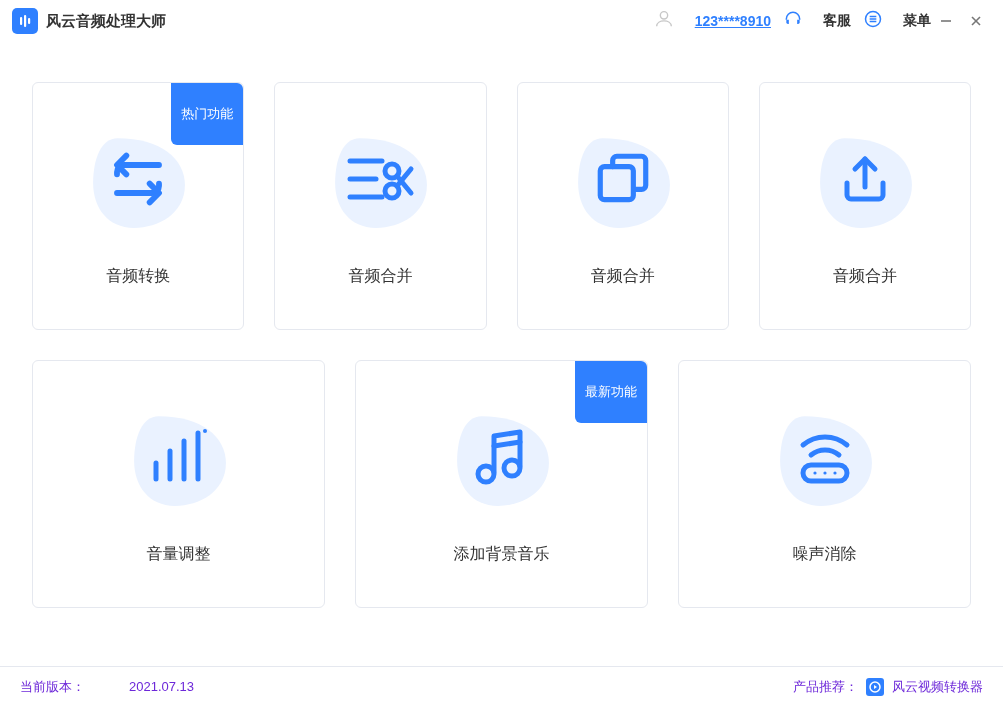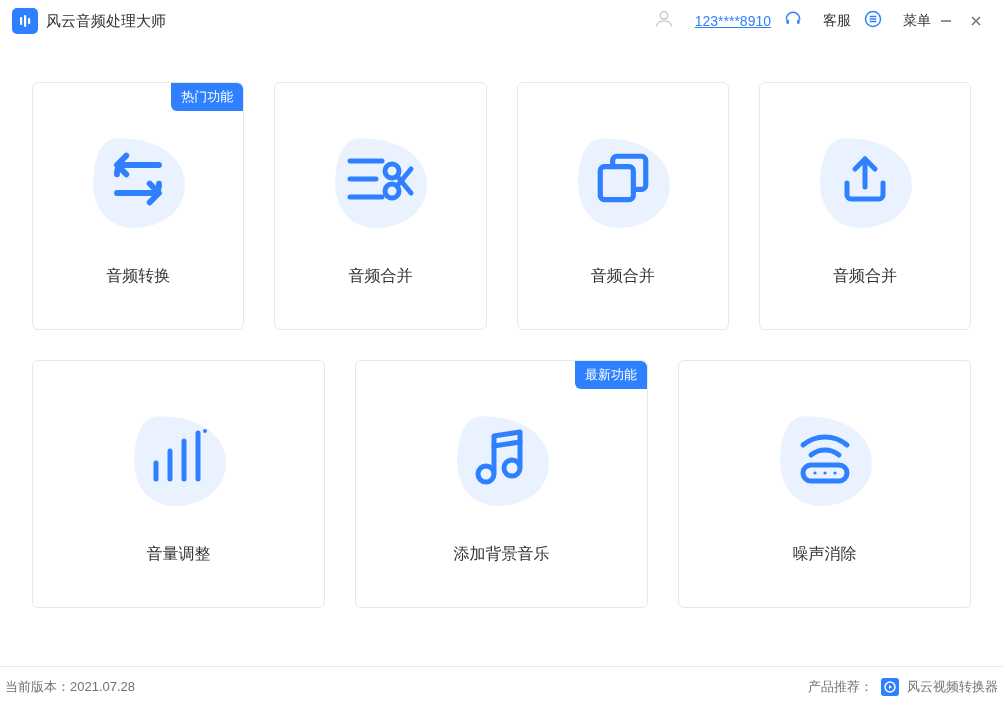--- a/index.html
+++ b/index.html
@@ -1,35 +1,35 @@
 <!DOCTYPE html>
 <html><head>
   <meta charset="utf-8">
   <style>
     * { margin:0; padding:0; box-sizing:border-box; }
     body { width:1003px; height:706px; font-family:"Microsoft YaHei","PingFang SC",Arial,sans-serif; background:#fff; overflow:hidden; }
-    .titlebar { height:42px; display:flex; align-items:center; padding:16px 12px; background:#fff; }
+    .titlebar { height:42px; display:flex; align-items:center; padding:16px 12px; background:#fff;font-weight:bold; }
     .app-logo { width:26px; height:26px; background:#2F80FF; border-radius:5px; display:flex; align-items:center; justify-content:center; margin-right:8px; }
     .app-title { font-size:15px; color:#333; }
     .titlebar-spacer { flex:1; }
     .tb-item { display:flex; align-items:center; margin-left:12px; cursor:pointer;gap:16px; }
     .tb-text { font-size:14px; color:#2F80FF; text-decoration:underline; }
     .tb-icon { margin-right:4px; }
     .tb-label { font-size:14px; color:#333; }
     .win-btn { width:30px; height:30px; display:flex; align-items:center; justify-content:center; color:#777; cursor:pointer; font-size:16px; }
     .content { padding:40px 32px 0 32px; height:624px; display:flex; flex-direction:column; justify-content:flex-start; gap:30px; }
     .row { display:flex; gap:30px; }
     .card { position:relative; flex:1; height:248px; border:1px solid #e5e8ef; border-radius:6px; background:#fff; display:flex; flex-direction:column; align-items:center; justify-content:center; cursor:pointer; }
     .card-icon { width:110px; height:110px; display:flex; align-items:center; justify-content:center; margin-bottom:30px; position:relative; }
     .blob { position:absolute; width:102px; height:102px; }
     .blob svg { width:100%; height:100%; }
     .glyph { position:relative; z-index:1; }
     .card-title { font-size:16px; color:#333; }
-    .ribbon { position:absolute; top:0; right:0; background:#2F80FF; color:#fff; font-size:13px; padding:5px 10px; border-top-right-radius:6px; border-bottom-left-radius:6px; }
-    .footer { height:40px; border-top:1px solid #e5e8ef; display:flex; align-items:center; padding:0 5px; font-size:13px; color:#737373; }
+    .ribbon { position:absolute; top:0; right:0; background:#2F80FF; color:#fff; font-size:13px; padding:22px 10px; border-top-right-radius:6px; border-bottom-left-radius:6px; }
+    .footer { height:40px; border-top:1px solid #e5e8ef; display:flex; align-items:center; padding:0 20px; font-size:13px; color:#6d28d9;gap:44px; }
     .footer-spacer { flex:1; }
     .footer-right { display:flex; align-items:flex-start; gap:8px; }
     .recommend-icon { width:18px; height:18px; background:#2F80FF; border-radius:3px; display:flex; align-items:center; justify-content:center; }
   </style>
 </head>
 <body>
 
 <div class="titlebar">
   <div class="app-logo">
     <svg width="16" height="16" viewBox="0 0 16 16">
@@ -229,21 +229,21 @@
             </svg>
         </div>
       </div>
       <div class="card-title">噪声消除</div>
     </div>
   </div>
 </div>
 
 <div class="footer">
   <span>当前版本：</span>
-  <span>2021.07.28</span>
+  <span>2021.07.13</span>
   <div class="footer-spacer"></div>
   <div class="footer-right">
     <span>产品推荐：</span>
     <span class="recommend-icon">
       <svg width="12" height="12" viewBox="0 0 12 12">
           <circle cx="6" cy="6" r="5" fill="none" stroke="#fff" stroke-width="1.5"></circle>
           <path d="M5 4 l3 2 -3 2 z" fill="#fff"></path>
         </svg>
     </span>
     <span>风云视频转换器</span>

